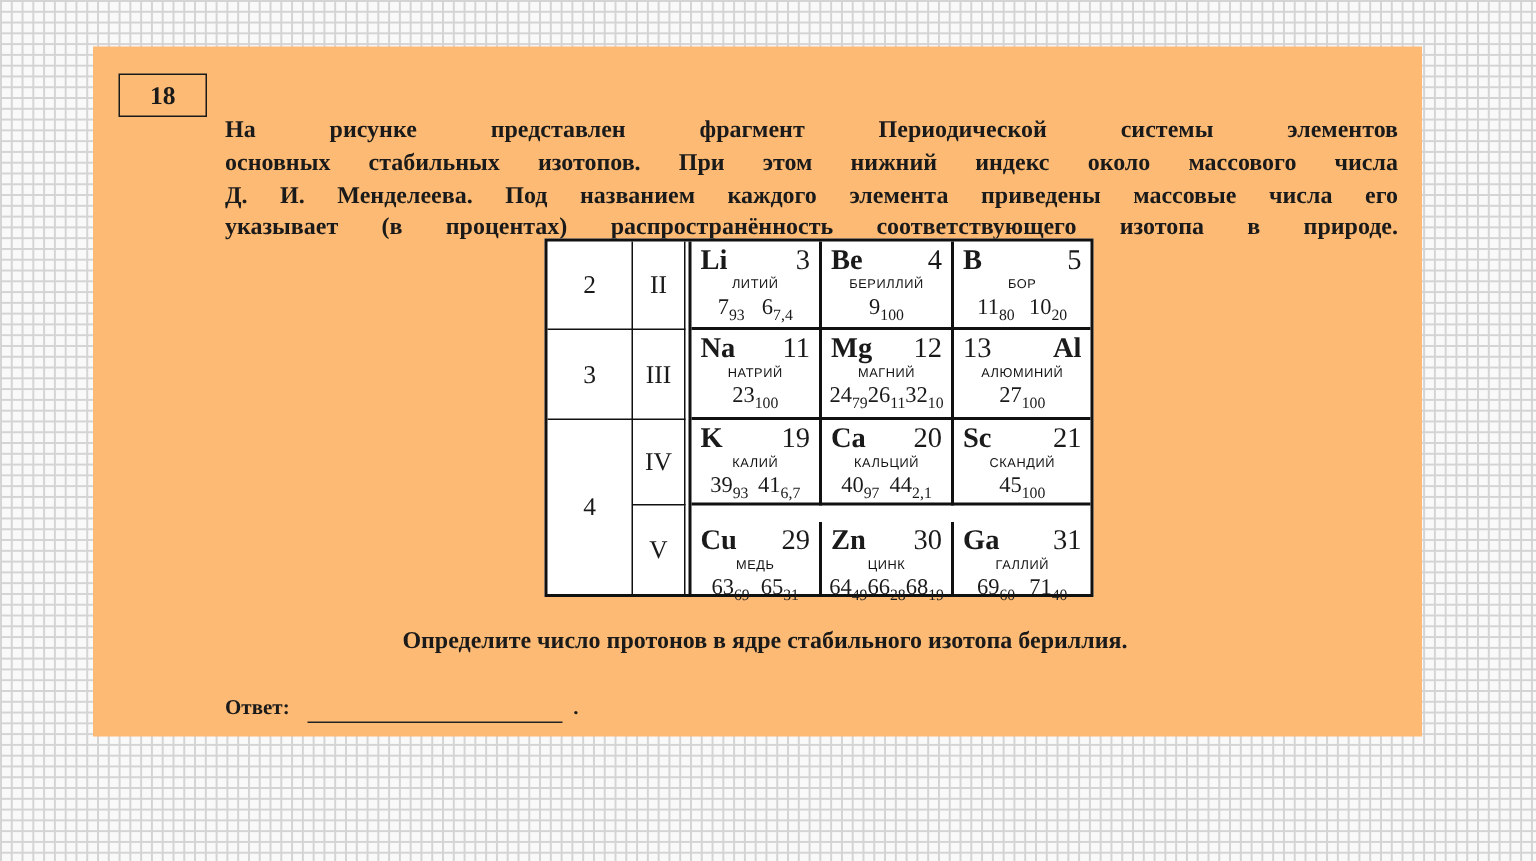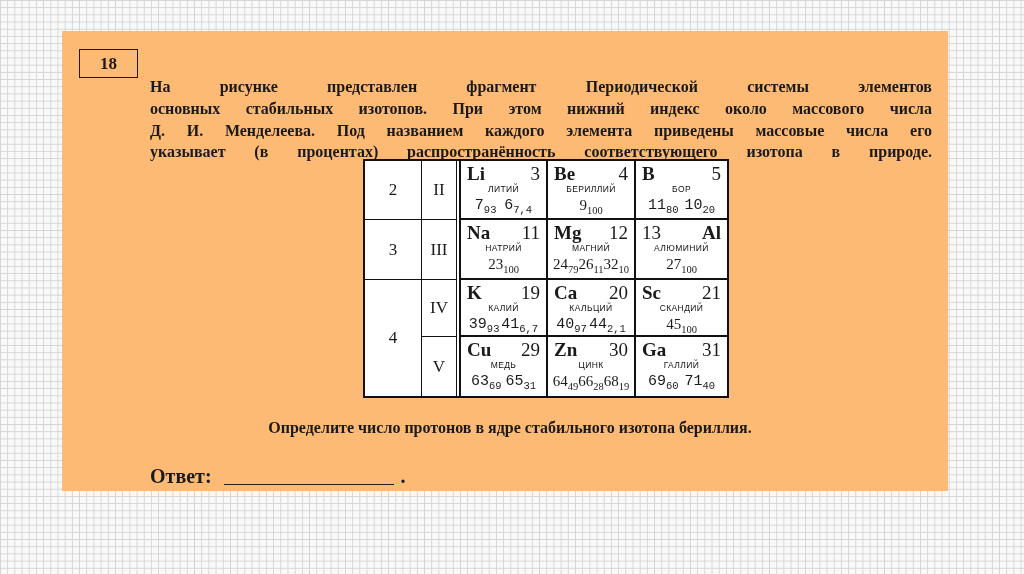--- a/index.html
+++ b/index.html
@@ -45,38 +45,38 @@
     font-size:17px; border-right:1.6px solid #111; border-bottom:1.6px solid #111;
   }
   .hcell.span2{ grid-row:3 / 5; }
   .hcell.nobot{ border-bottom:none; }
   .elcell{
     border-right:2.5px solid #111; border-bottom:2.5px solid #111;
     padding:3px 6px 2px 6px;
     display:flex; flex-direction:column;
   }
   .elcell.lastcol{ border-right:none; }
-  .elcell.lastrow{ border-bottom:none; }
+  .elcell.lastrow{ border-bottom:none;margin-top:11px; }
   .el-top{ display:flex; justify-content:space-between; align-items:baseline;
            font-size:19px; line-height:19px; }
   .sym{ font-weight:bold; }
   .el-name{ text-align:center; font-size:8.5px; line-height:11px; letter-spacing:0.4px;
             font-family:"Liberation Sans", sans-serif; color:#111; margin-top:1px; }
   .el-iso{ display:flex; justify-content:center; font-size:15px; line-height:19px; margin-top:1px; }
-  .el-iso.iso2{ justify-content:space-evenly;font-family:Liberation Mono, monospace; }
+  .el-iso.iso2{ justify-content:space-evenly; }
   .el-iso.iso3{ justify-content:center; letter-spacing:0; }
   .el-iso sub{ font-size:10.5px; line-height:0; }
   
   .prompt{
     position:absolute; left:88px; top:388px; width:720px;
     font-size:16px; font-weight:bold;text-align:center;
   }
   .answer{
     position:absolute; left:88px; top:434px;
-    font-size:20px; font-weight:bold; display:flex; align-items:center;
+    font-size:14px; font-weight:bold; display:flex; align-items:flex-start;
   }
   .ans-line{
     display:inline-block; width:170px; height:17px;
     border-bottom:1.7px solid #222; margin-left:12px; margin-right:7px;
   }
 </style>
 </head>
 <body>
 
 <div class="panel">

